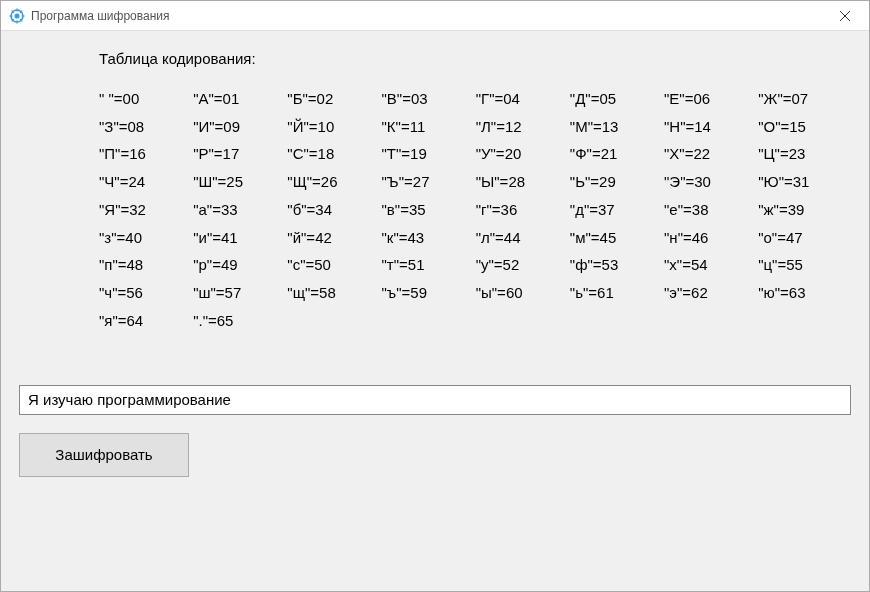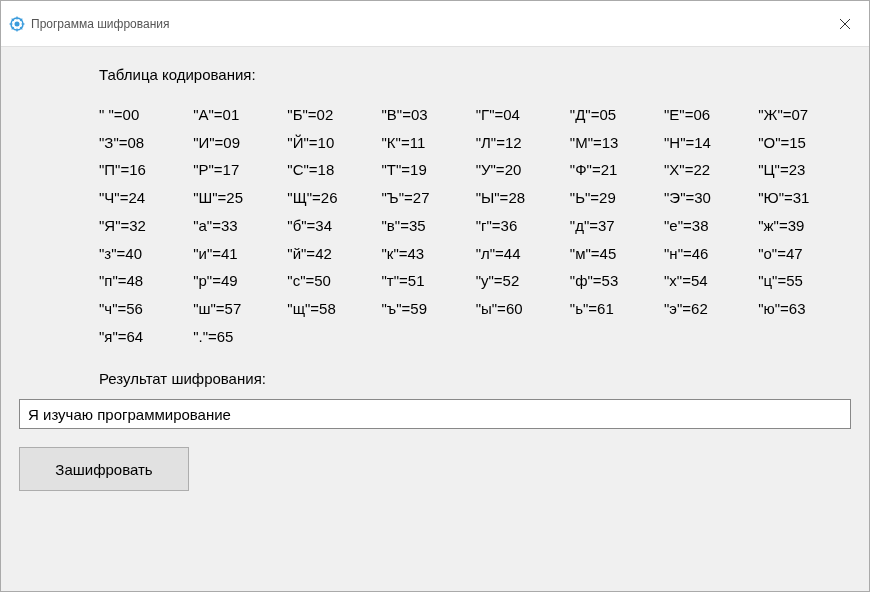--- a/index.html
+++ b/index.html
@@ -13,21 +13,21 @@
   .window {
     width: 870px;
     height: 592px;
     background: #f0f0f0;
     border: 1px solid #aaa;
     position: relative;
     display: flex;
     flex-direction: column;
   }
   .titlebar {
-    height: 46px;
+    height: 30px;
     background: #fff;
     display: flex;
     align-items: center;
     padding: 0 2px 0 8px;
     border-bottom: 1px solid #e0e0e0;
   }
   .titlebar .icon {
     width: 16px;
     height: 16px;
     margin-right: 6px;
@@ -76,21 +76,21 @@
   .table-area {
     margin-bottom: 14px;
   }
   .result-label {
     margin-top: 2px;
   }
   .result-value {
     line-height: 1.4;
   }
   .input-row {
-    margin-top: 7px;
+    margin-top: 36px;
   }
   .text-input {
     width: 100%;
     height: 30px;
     border: 1px solid #888;
     background: #fff;
     font-family: Verdana, Geneva, sans-serif;
     font-size: 15px;
     padding: 3px 8px;
     outline: none;
@@ -228,21 +228,20 @@
           <span class="cell">"ь"=61</span>
           <span class="cell">"э"=62</span>
           <span class="cell">"ю"=63</span>
         </div>
         <div class="table-row">
           <span class="cell">"я"=64</span>
           <span class="cell">"."=65</span>
         </div>
       </div>
 
-      <div class="result-label">Результат шифрования:</div>
     </div>
 
     <div class="input-row">
       <input type="text" class="text-input" value="Я изучаю программирование" style="">
     </div>
 
     <div class="button-row">
       <button class="btn">
         <span>Зашифровать</span>
       </button>

